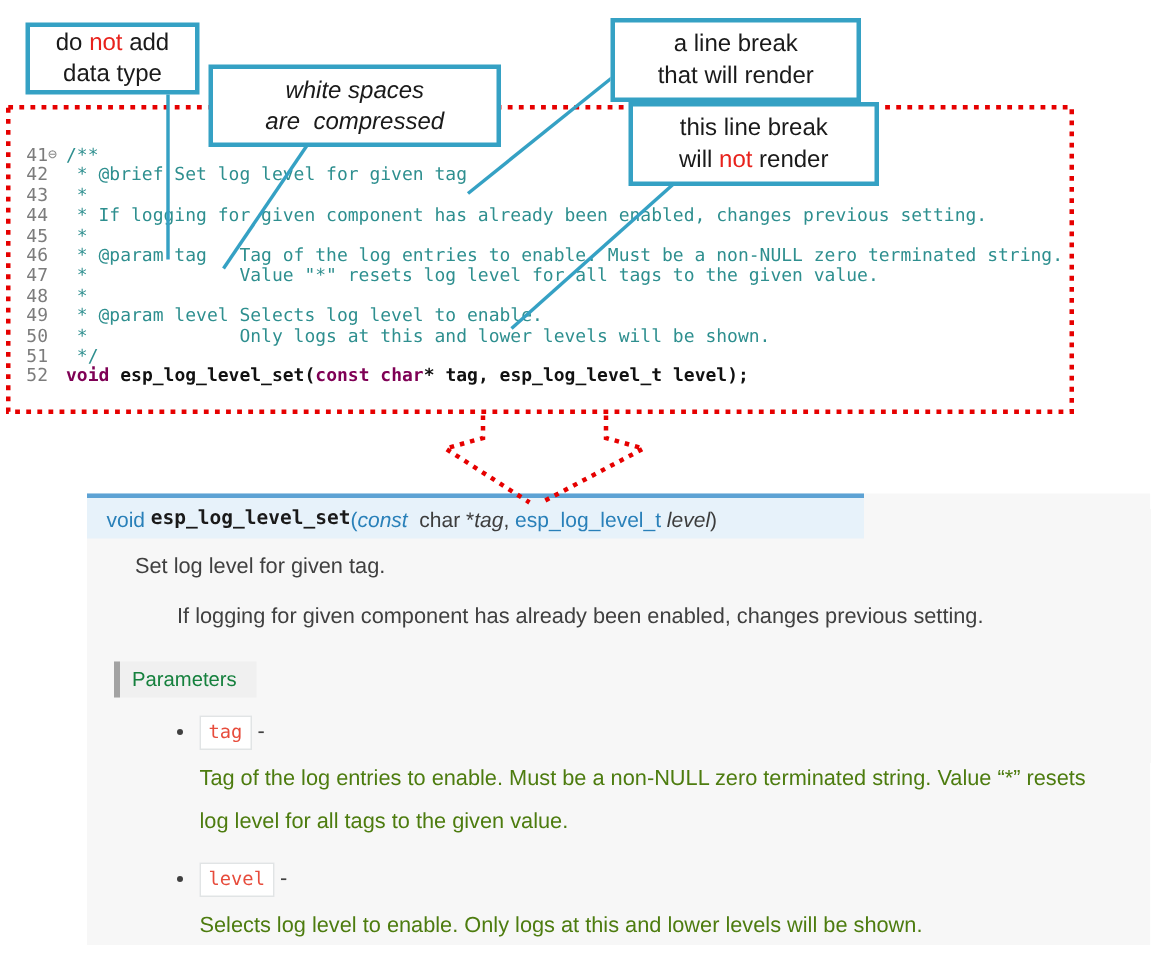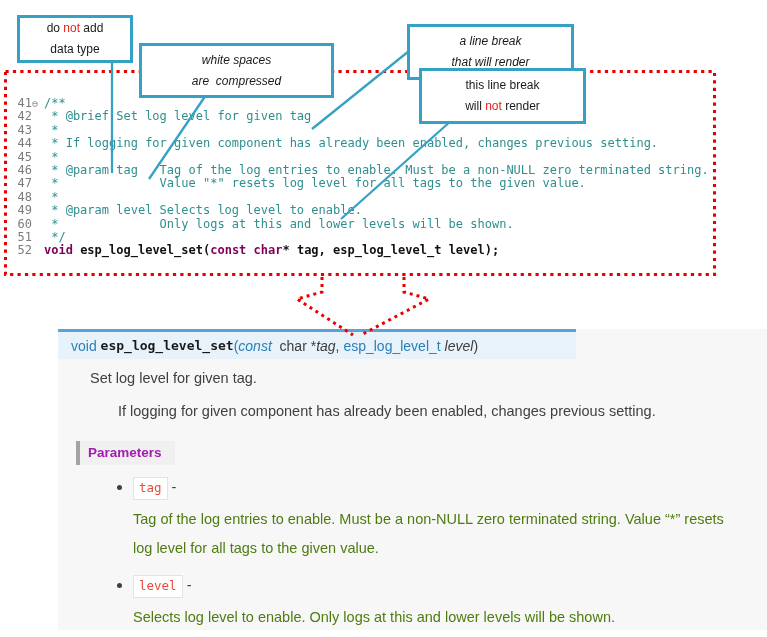--- a/index.html
+++ b/index.html
@@ -1,26 +1,26 @@
 <!DOCTYPE html>
 <html><head>
 <meta charset="utf-8">
 <style>
   html,body{margin:0;padding:0;background:#fff;}
   #stage{position:relative;width:767px;height:637px;background:#fff;overflow:hidden;
          font-family:"Liberation Sans",sans-serif;}
   
   .callout{position:absolute;background:#fff;border:3px solid #35a1c4;z-index:10;
            display:flex;flex-direction:column;justify-content:center;align-items:center;
-           color:#1a1a1a;font-size:12px;line-height:21px;text-align:center;}
+           color:#1a1a1a;font-size:16px;line-height:21px;text-align:center;}
   .callout p{margin:0;white-space:pre;}
   .callout .red{color:#e8221c;}
   #co-datatype{left:17px;top:15px;width:110px;height:42px;}
   #co-whitespace{left:139px;top:43px;width:189px;height:49px;font-style:italic;}
-  #co-break-render{left:407px;top:24px;width:161px;height:50px;font-style:italic;}
+  #co-break-render{left:407px;top:12px;width:161px;height:50px;}
   #co-break-norender{left:419px;top:68px;width:161px;height:50px;}
   
   #overlay{position:absolute;left:0;top:0;width:767px;height:637px;z-index:5;pointer-events:none;}
   
   #code{position:absolute;left:10px;top:97px;z-index:1;
         font-family:"DejaVu Sans Mono",monospace;font-size:12px;line-height:13.4px;}
   .cl{display:flex;white-space:pre;}
   .ln{width:22px;text-align:right;color:#7c7c7c;flex:none;}
   .fold{width:12px;text-align:left;color:#8a8a8a;font-size:10px;flex:none;}
   .cseg.comment{color:#2e8f8f;}
@@ -34,22 +34,22 @@
           box-sizing:border-box;font-size:14px;color:#404040;white-space:pre;}
   .sg.b{color:#2980b9;}
   .sg.bi{color:#2980b9;font-style:italic;}
   .sg.d{color:#3d3d3d;}
   .sg.di{color:#3d3d3d;font-style:italic;}
   .sg.n{font-family:"DejaVu Sans Mono",monospace;font-weight:bold;color:#1a1a1a;font-size:13px;}
   .docp{position:absolute;margin:0;font-size:14.5px;color:#404040;}
   #brief{left:32px;top:41px;}
   #descr{left:32px;top:74px;margin-left:28px;}
   #rubric{position:absolute;left:18px;top:112px;display:inline-block;background:#f0f0f0;
-          border-left:4px solid #a3a3a3;padding:4px 13px 5px 8px;font-weight:bold;
-          font-size:13.5px;color:#a21caf;}
+          border-left:4px solid #a3a3a3;padding:4px 13px 5px 8px;font-weight:normal;
+          font-size:13.5px;color:#15803d;}
   #params{position:absolute;left:0;top:148px;width:700px;margin:0;padding-left:75px;
           list-style:disc outside;color:#404040;}
   #params li{margin-bottom:10px;}
   .chiprow{line-height:20px;}
   .chip{display:inline-block;background:#fff;border:1px solid #e1e4e5;color:#e74c3c;
         font-family:"DejaVu Sans Mono",monospace;font-size:12.5px;padding:0 5px 1px;}
   .dash{color:#404040;font-size:14.5px;}
   .pdesc{margin:5px 0 12px;width:600px;font-size:14.5px;line-height:29px;color:#4d7c0f;}
 </style>
 </head>
@@ -87,21 +87,21 @@
   <div id="code">
       <div class="cl"><span class="ln">41</span><span class="fold">⊖</span><span class="cseg comment">/**</span></div>
       <div class="cl"><span class="ln">42</span><span class="fold"></span><span class="cseg comment"> * @brief Set log level for given tag</span></div>
       <div class="cl"><span class="ln">43</span><span class="fold"></span><span class="cseg comment"> *</span></div>
       <div class="cl"><span class="ln">44</span><span class="fold"></span><span class="cseg comment"> * If logging for given component has already been enabled, changes previous setting.</span></div>
       <div class="cl"><span class="ln">45</span><span class="fold"></span><span class="cseg comment"> *</span></div>
       <div class="cl"><span class="ln">46</span><span class="fold"></span><span class="cseg comment"> * @param tag   Tag of the log entries to enable. Must be a non-NULL zero terminated string.</span></div>
       <div class="cl"><span class="ln">47</span><span class="fold"></span><span class="cseg comment"> *              Value "*" resets log level for all tags to the given value.</span></div>
       <div class="cl"><span class="ln">48</span><span class="fold"></span><span class="cseg comment"> *</span></div>
       <div class="cl"><span class="ln">49</span><span class="fold"></span><span class="cseg comment"> * @param level Selects log level to enable.</span></div>
-      <div class="cl"><span class="ln">60</span><span class="fold"></span><span class="cseg comment"> *              Only logs at this and lower levels will be shown.</span></div>
+      <div class="cl"><span class="ln">50</span><span class="fold"></span><span class="cseg comment"> *              Only logs at this and lower levels will be shown.</span></div>
       <div class="cl"><span class="ln">51</span><span class="fold"></span><span class="cseg comment"> */</span></div>
       <div class="cl"><span class="ln">52</span><span class="fold"></span><span class="cseg kw">void</span><span class="cseg plain"> </span><span class="cseg fn">esp_log_level_set</span><span class="cseg plain">(</span><span class="cseg kw">const</span><span class="cseg plain"> </span><span class="cseg kw">char</span><span class="cseg plain">* tag, esp_log_level_t level);</span></div>
     </div>
 
   <div id="panel">
     <div id="sigbar"><span class="sg b">void </span><span class="sg n">esp_log_level_set</span><span class="sg b">(</span><span class="sg bi">const</span><span class="sg d">  </span><span class="sg d">char</span><span class="sg d"> *</span><span class="sg di">tag</span><span class="sg d">, </span><span class="sg b">esp_log_level_t</span><span class="sg d"> </span><span class="sg di">level</span><span class="sg d">)</span></div>
     <p class="docp" id="brief">Set log level for given tag.</p>
     <p class="docp" id="descr">If logging for given component has already been enabled, changes previous setting.</p>
     <div id="rubric">Parameters</div>
     <ul id="params">

